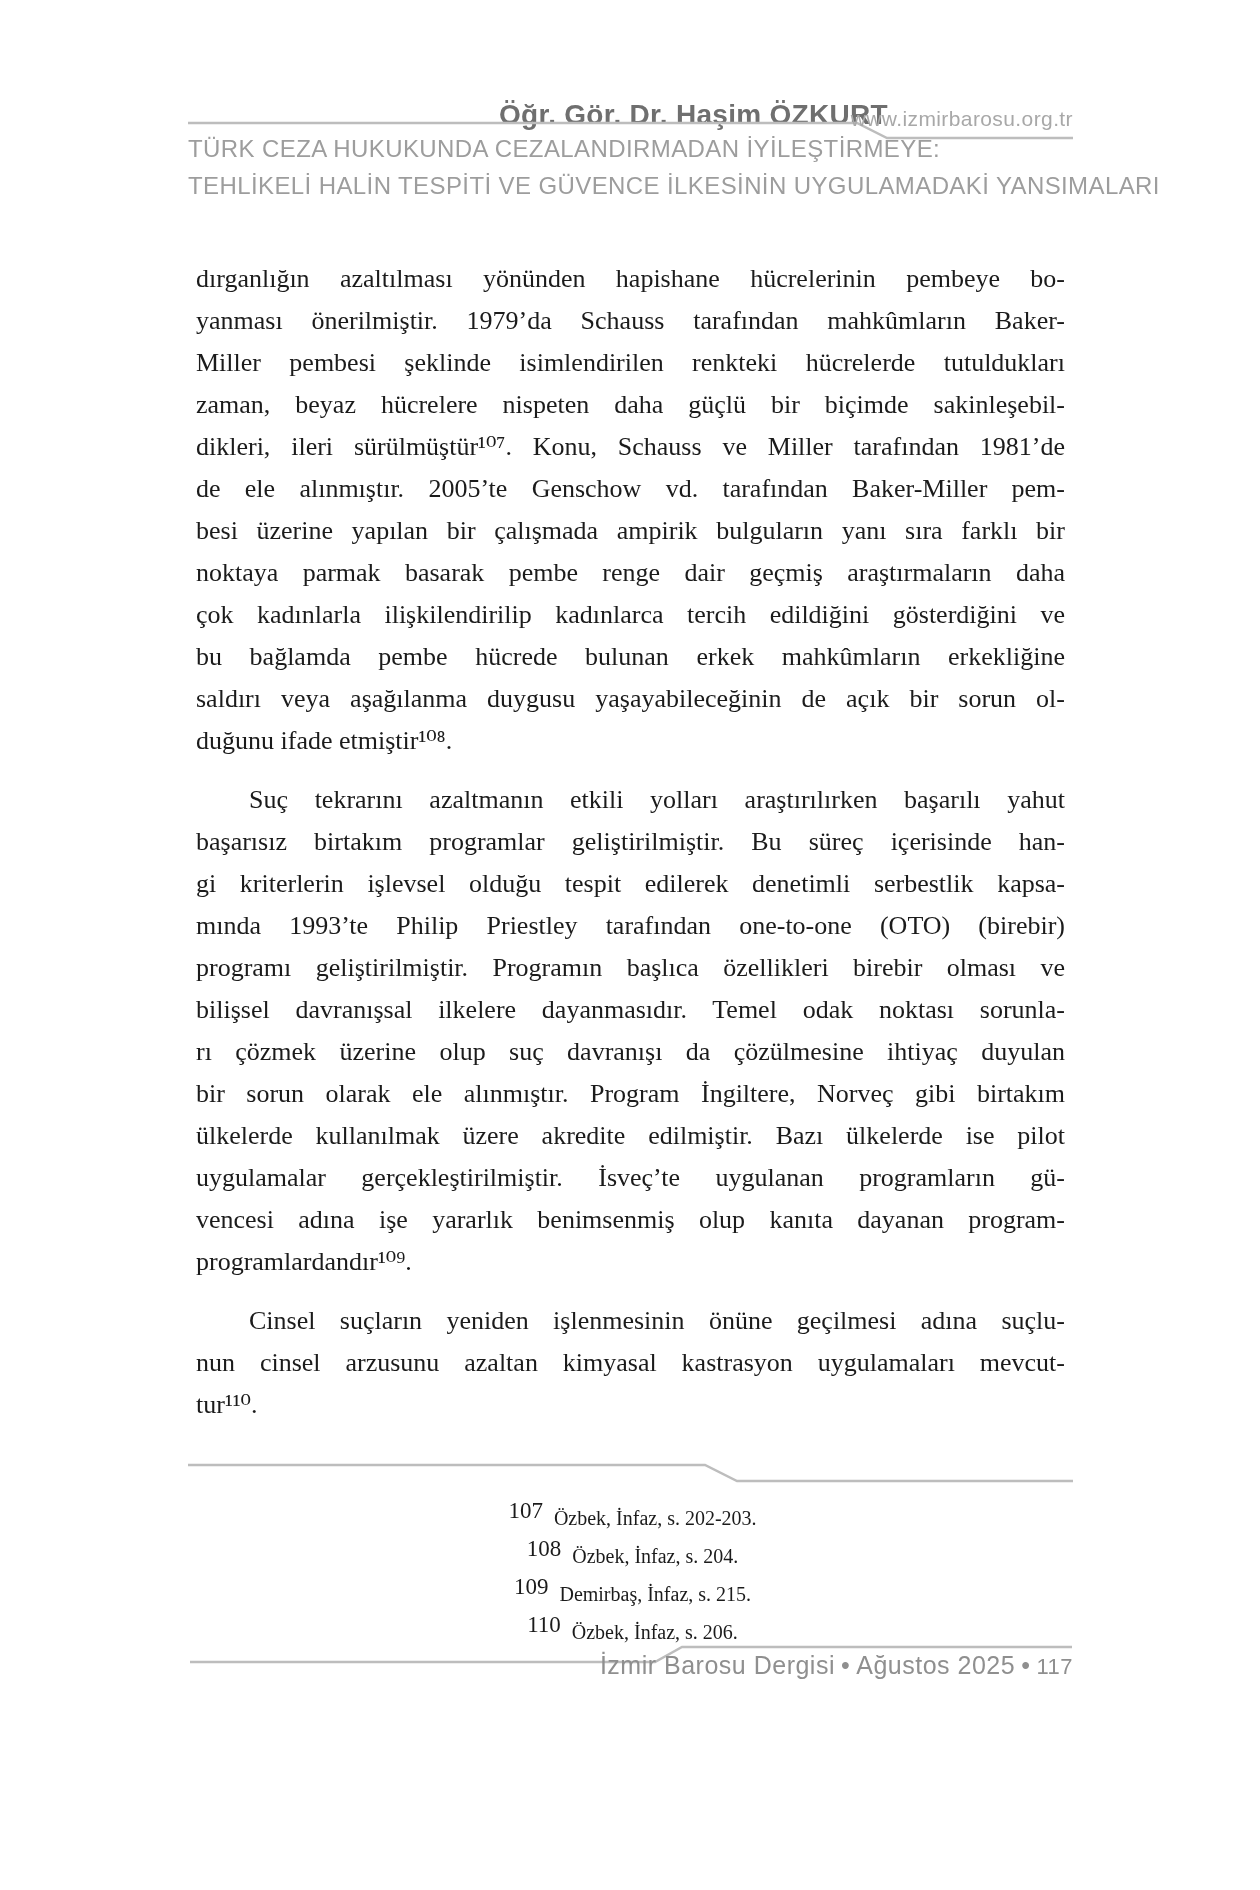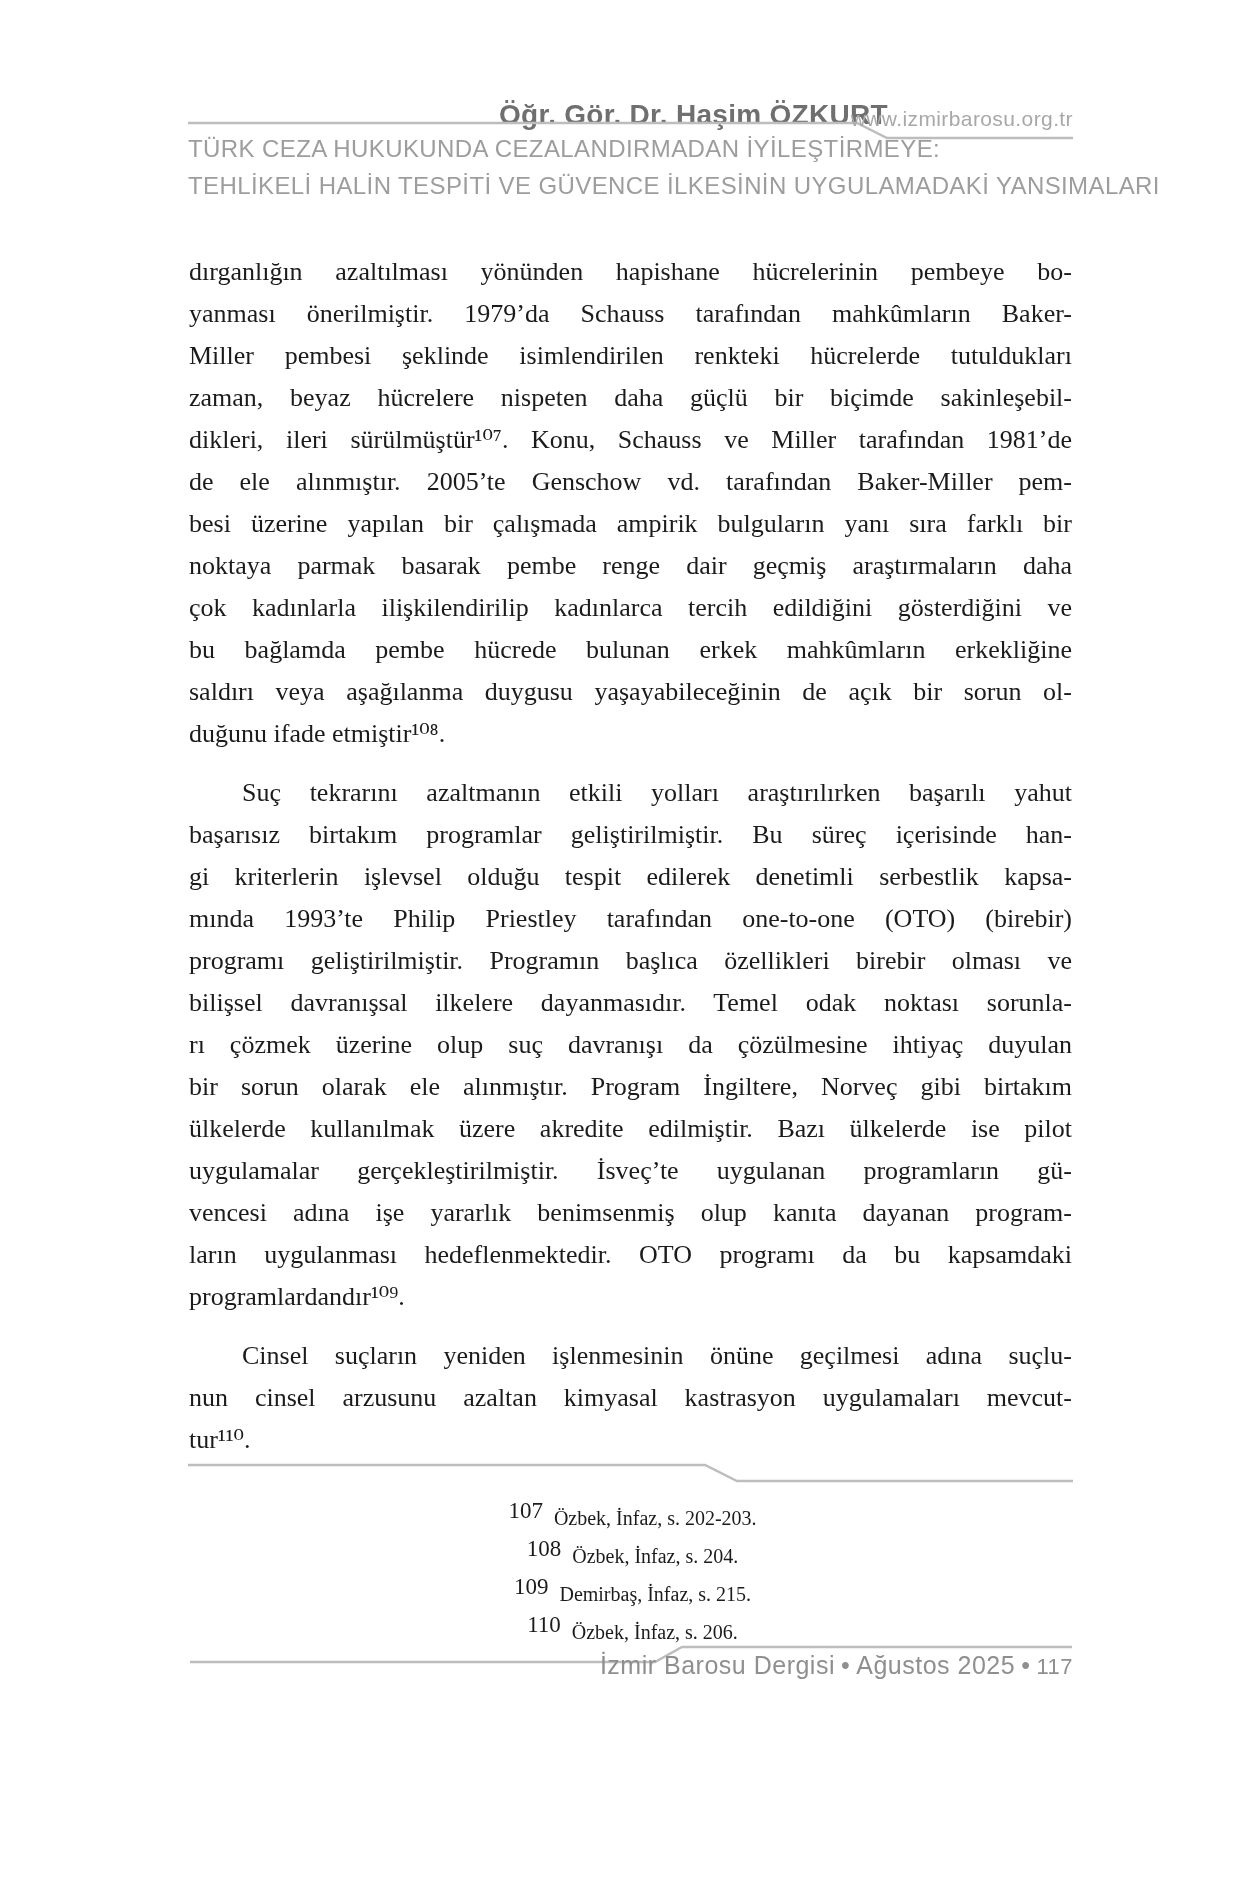--- a/index.html
+++ b/index.html
@@ -29,21 +29,21 @@
     font-family:"Liberation Sans","DejaVu Sans",sans-serif;
     font-size:24px; line-height:37px; color:#9d9d9d; letter-spacing:0.4px;
     font-weight:400;
   }
   .title-block div { white-space:nowrap; }
   
   .body-text {
     position:absolute; left:188px; top:250px; width:885px;
     font-size:26px; line-height:42px; color:#1b1b1b;
   }
-  .para { margin:1px; }
+  .para { margin:8px; }
   .para + .para { margin-top:17px; }
   .bl { text-align:justify; text-align-last:justify; }
   .bl.last { text-align-last:auto; }
   .para.indent .bl:first-child { padding-left:53px; }
   
   .fn-rule { position:absolute; left:188px; top:1459px; width:885px; height:28px; }
   
   .footnotes { position:absolute; left:190px; top:1499px; width:885px; }
   .fn-row { height:38px; line-height:38px; font-size:20px; color:#1b1b1b;text-align:center; }
   .fn-num { font-size:23px; position:relative; top:-7px; margin-right:11px; }
@@ -98,21 +98,20 @@
       <div class="bl">başarısız birtakım programlar geliştirilmiştir. Bu süreç içerisinde han-</div>
       <div class="bl">gi kriterlerin işlevsel olduğu tespit edilerek denetimli serbestlik kapsa-</div>
       <div class="bl">mında 1993’te Philip Priestley tarafından one-to-one (OTO) (birebir)</div>
       <div class="bl">programı geliştirilmiştir. Programın başlıca özellikleri birebir olması ve</div>
       <div class="bl">bilişsel davranışsal ilkelere dayanmasıdır. Temel odak noktası sorunla-</div>
       <div class="bl">rı çözmek üzerine olup suç davranışı da çözülmesine ihtiyaç duyulan</div>
       <div class="bl">bir sorun olarak ele alınmıştır. Program İngiltere, Norveç gibi birtakım</div>
       <div class="bl">ülkelerde kullanılmak üzere akredite edilmiştir. Bazı ülkelerde ise pilot</div>
       <div class="bl">uygulamalar gerçekleştirilmiştir. İsveç’te uygulanan programların gü-</div>
       <div class="bl">vencesi adına işe yararlık benimsenmiş olup kanıta dayanan program-</div>
-      <div class="bl">ların uygulanması hedeflenmektedir. OTO programı da bu kapsamdaki</div>
       <div class="bl last">programlardandır¹⁰⁹.</div>
     </div>
 
     <div class="para indent">
       <div class="bl">Cinsel suçların yeniden işlenmesinin önüne geçilmesi adına suçlu-</div>
       <div class="bl">nun cinsel arzusunu azaltan kimyasal kastrasyon uygulamaları mevcut-</div>
       <div class="bl last">tur¹¹⁰.</div>
     </div>
 
   </div>

